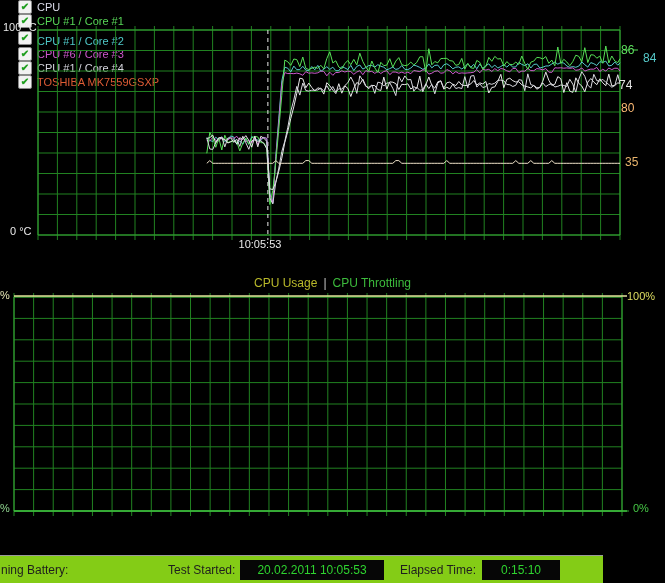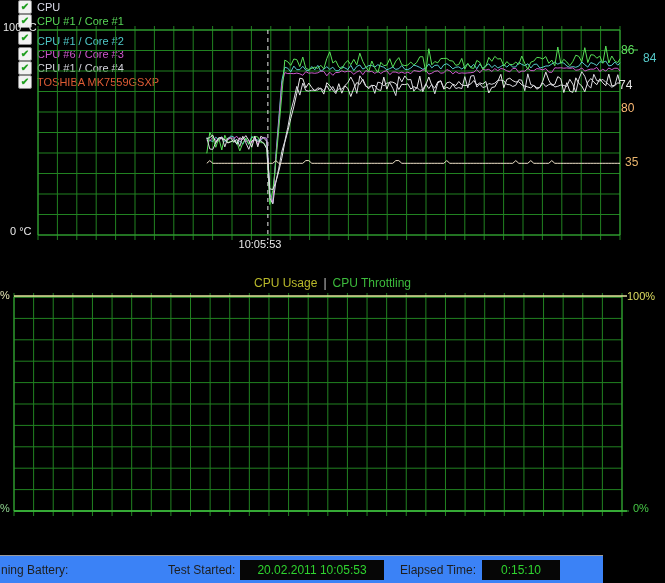--- a/index.html
+++ b/index.html
@@ -10,21 +10,21 @@
   .tog{display:flex;align-items:center;gap:5px;font-size:11px;white-space:nowrap;cursor:default;}
   .cb{width:12px;height:12px;background:#f2f2f2;border:1px solid #8a8a8a;border-radius:2px;
       color:#1f9e1f;font-size:10px;line-height:12px;font-weight:bold;text-align:center;}
   svg{position:absolute;left:0;}
   .lbl{position:absolute;color:#e9e9e9;font-size:11px;}
   .val{position:absolute;font-size:12px;}
   .usage-header{position:absolute;top:276px;left:0;width:665px;text-align:center;
       font-size:12px;color:#c0c0c0;}
   .usage-header span{margin:0 3px;}
   .pct{position:absolute;font-size:11px;}
-  .status-bar{position:absolute;left:0;top:555px;width:603px;height:28px;background:#3b82f6;
+  .status-bar{position:absolute;left:0;top:555px;width:603px;height:28px;background:#84cc16;
       border-top:1px solid #9a9a9a;box-sizing:border-box;}
   .sb-label{position:absolute;top:7px;color:#1e1e1e;font-size:12px;white-space:nowrap;}
   .sb-box{position:absolute;top:4px;height:20px;background:#060606;display:flex;
       align-items:center;justify-content:center;font-size:12px;white-space:nowrap;}
 </style>
 </head>
 <body>
 
 <div>
 

